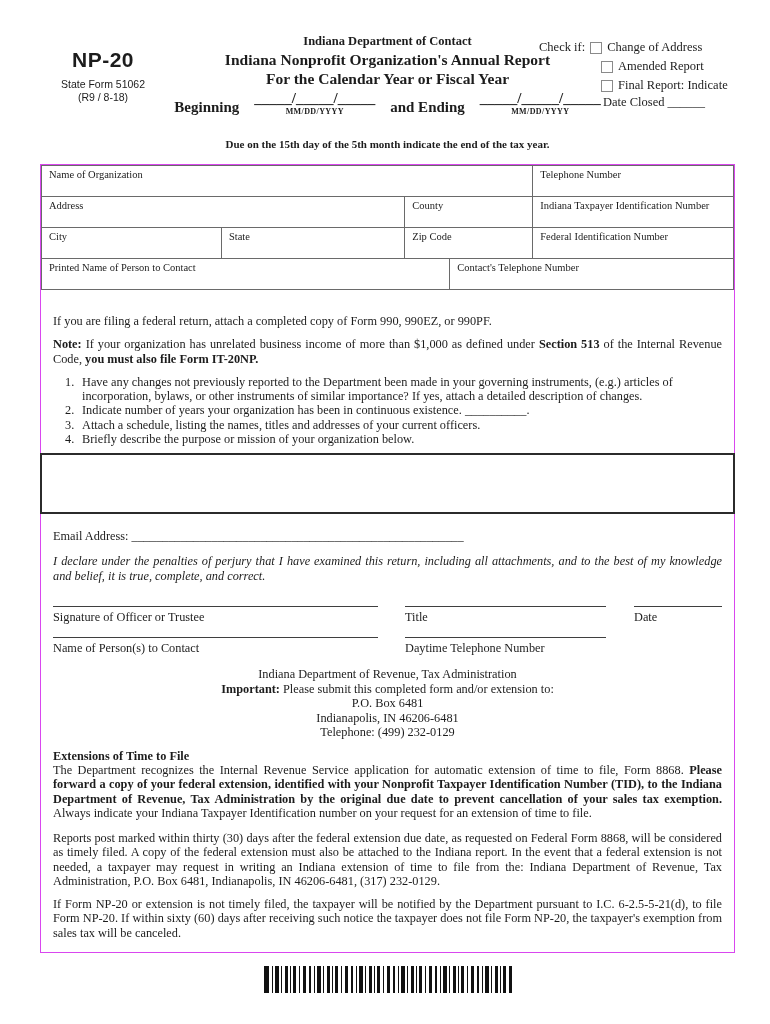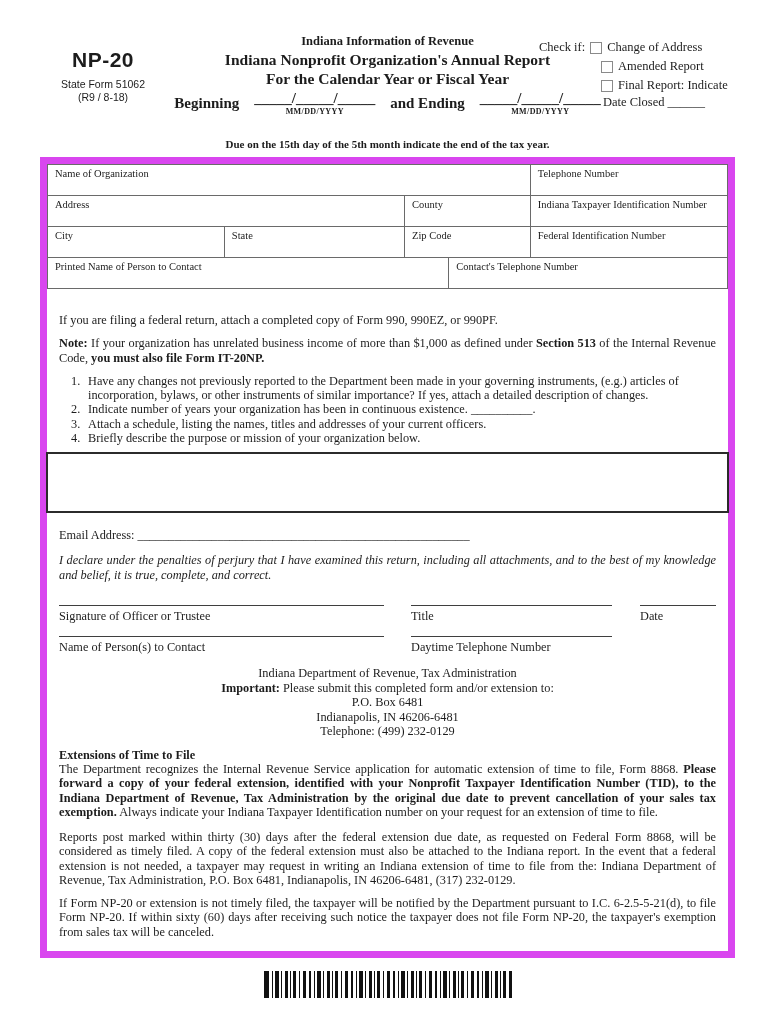--- a/index.html
+++ b/index.html
@@ -22,36 +22,36 @@
     font-family: "Liberation Sans", "DejaVu Sans", sans-serif;
   }
   .form-code { font-size: 21px; font-weight: bold; letter-spacing: .5px; }
   .state-form { font-size: 10.5px; margin-top: 6px; }
   .revision { font-size: 10.5px; margin-top: 1px; }
   .hdr-center { position: absolute; left: 118px; right: 118px; top: 0; text-align: center; }
   .agency   { font-size: 12.5px; font-weight: bold; }
   .title    { font-size: 15.5px; font-weight: bold; margin-top: 2px; }
   .subtitle { font-size: 15.5px; font-weight: bold; margin-top: 1px; }
   .dateline { font-size: 15px; font-weight: bold; margin-top: 2px;
-              display: flex; justify-content: center; gap: 15px; align-items: center; }
+              display: flex; justify-content: center; gap: 15px; align-items: flex-end; }
   .dategrp  { display: inline-flex; flex-direction: column; align-items: center; }
   .dblank   { letter-spacing: 0; line-height: 17px; }
   .dfmt     { font-size: 8px; font-weight: bold; letter-spacing: .4px; margin-top: 0; }
   .hdr-right { position: absolute; right: -6px; top: 4px; width: 202px; font-size: 12.5px; }
   .cbrow { display: flex; align-items: center; height: 19px; }
   .checkif { margin-right: 5px; white-space: nowrap; }
   .cbox { width: 12px; height: 12px; border: 1px solid #8a8a8a; background: #fff; margin-right: 5px; flex: none; }
   .cbrow.indent { padding-left: 62px; text-align: right; }
   .dc-row { padding-left: 64px; height: 19px; }
   
   .due { text-align: center; margin-top: 6px; }
   .due-1 { font-size: 11px; font-weight: bold; }
   .due-2 { font-size: 11.5px; font-weight: bold; margin-top: 2px; }
   
-  .formbox { border: 7px solid #d946ef; margin-top: 7px; }
+  .formbox { border: 1px solid #d946ef; margin-top: 14px; }
   table.grid { width: 100%; border-collapse: collapse; table-layout: fixed; }
   table.grid td {
     border: 1px solid #6a6a6a;
     font-size: 10.5px;
     vertical-align: top;
     padding: 3px 2px 0 7px;
     height: 31px;
     overflow: hidden; white-space: nowrap;
   }
   .content { font-size: 12.3px; line-height: 1.16; }
@@ -103,21 +103,21 @@
 <div class="page">
 
   <div class="hdr">
     <div class="hdr-left">
       <div class="form-code">NP-20</div>
       <div class="state-form">State Form  51062</div>
       <div class="revision">(R9 / 8-18)</div>
     </div>
 
     <div class="hdr-center">
-      <div class="agency">Indiana Information of Revenue</div>
+      <div class="agency">Indiana Department of Contact</div>
       <div class="title">Indiana Nonprofit Organization's Annual Report</div>
       <div class="subtitle">For the Calendar Year or Fiscal Year</div>
       <div class="dateline">
         <span>Beginning</span>
         <span class="dategrp">
           <span class="dblank">_____/_____/_____</span>
           <span class="dfmt">MM/DD/YYYY</span>
         </span>
         <span>and Ending</span>
         <span class="dategrp">

